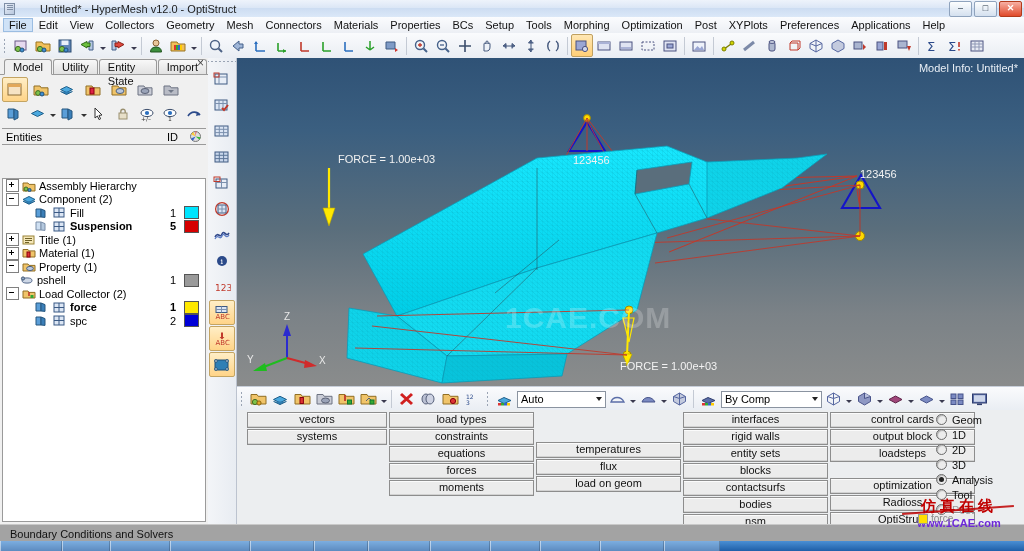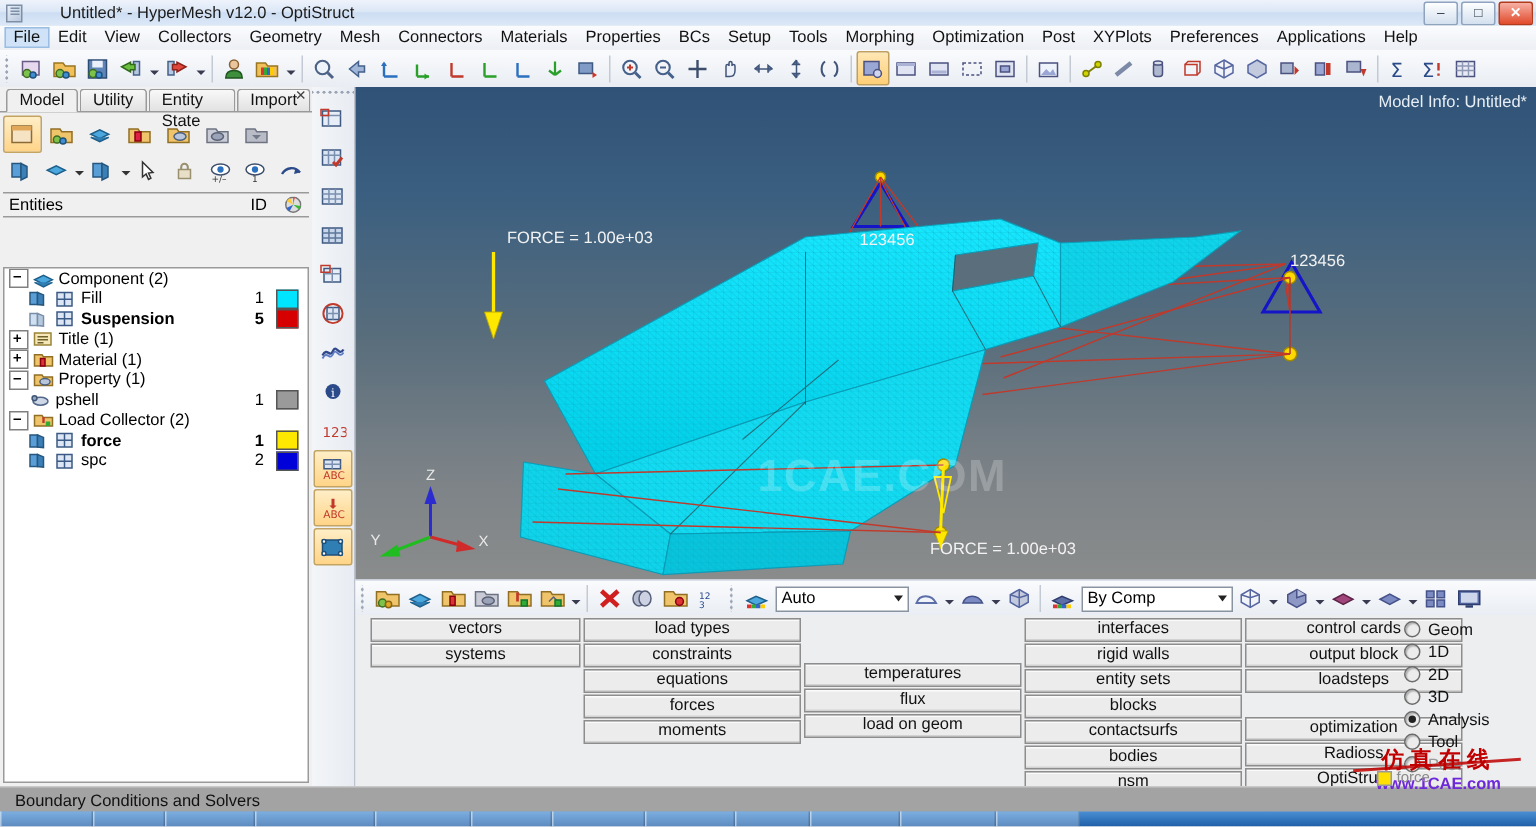--- a/index.html
+++ b/index.html
@@ -93,21 +93,21 @@
   .tnode .expander.has:before{content:"";position:absolute;left:2px;top:4px;width:5px;height:1px;background:#000;}
   .tnode .expander.has.plus:after{content:"";position:absolute;left:4px;top:2px;width:1px;height:5px;background:#000;}
   .tnode .ticon{width:15px;height:12px;margin:0 2px;flex:none;display:flex;align-items:center;justify-content:center;}
   .tnode .tlabel{flex:1;padding-left:1px;}
   .tnode .tid{width:24px;text-align:right;padding-right:8px;}
   .tnode .tswatch{width:13px;height:11px;border:1px solid #555;margin-right:6px;flex:none;}
   .tnode.bold .tlabel{font-weight:bold;}
   .tnode.bold .tid{font-weight:bold;}
   .indent1{padding-left:0px;}
   .indent2{padding-left:14px;}
-  .indent3{padding-left:12px;}
+  .indent3{padding-left:28px;}
 
   
   .vstrip{position:absolute;left:208px;top:58px;width:28px;height:466px;
     background:linear-gradient(to right,#f3f5f8,#e8ecf2);border-right:1px solid #bcc3cf;}
   .vgrip{height:7px;background-image:radial-gradient(#9aa4b4 40%,transparent 41%);
     background-size:4px 3px;background-repeat:repeat-x;background-position:6px 2px;}
   .vbtn{width:24px;height:23px;margin:1px auto;border:1px solid transparent;border-radius:2px;
     display:flex;align-items:center;justify-content:center;}
   .vbtn.sel{border-color:#c3a463;background:linear-gradient(to bottom,#ffeec6,#ffd488);}
 
@@ -586,20 +586,33 @@
           <path d="M5.5 5.5 L5.5 .5 A5 5 0 016.5 .6 Z" fill="#e33"></path>
           <path d="M5.5 5.5 L10.4 6.3 A5 5 0 019.4 8.6 Z" fill="#3b3"></path>
           <path d="M5.5 5.5 L3 9.8 A5 5 0 011 7.6 Z" fill="#36c"></path>
           <path d="M5.5 5.5 L1.2 3.2 A5 5 0 013.4 1 Z" fill="#fc3"></path>
           </svg>
       </span>
     </div>
 
     <div class="treebox">
 
+      <div class="tnode indent1">
+        <span class="expander has plus"></span>
+        <span class="ticon">
+          <svg width="14" height="12">
+              <path d="M1 3h5l1 1.4h6V11H1z" fill="#f0c46a" stroke="#916f24"></path>
+              <circle cx="4" cy="9" r="2" fill="#7dc24b" stroke="#3f6d22"></circle>
+              <circle cx="7.5" cy="10" r="1.6" fill="#3f8fd0" stroke="#20527d"></circle>
+            </svg>
+        </span>
+        <span class="tlabel">Assembly Hierarchy</span>
+        <span class="tid"></span>
+        <span style="width:13px;margin-right:6px"></span>
+      </div>
 
       <div class="tnode indent1">
         <span class="expander has"></span>
         <span class="ticon">
           <svg width="14" height="12">
               <path d="M1 6.5l6-3 6 3-6 3z" fill="#4aa8de" stroke="#1f5f8a"></path>
               <path d="M1 8.2l6 3 6-3" fill="#2f7fb5" stroke="#1f5f8a"></path>
             </svg>
         </span>
         <span class="tlabel">Component (2)</span>

